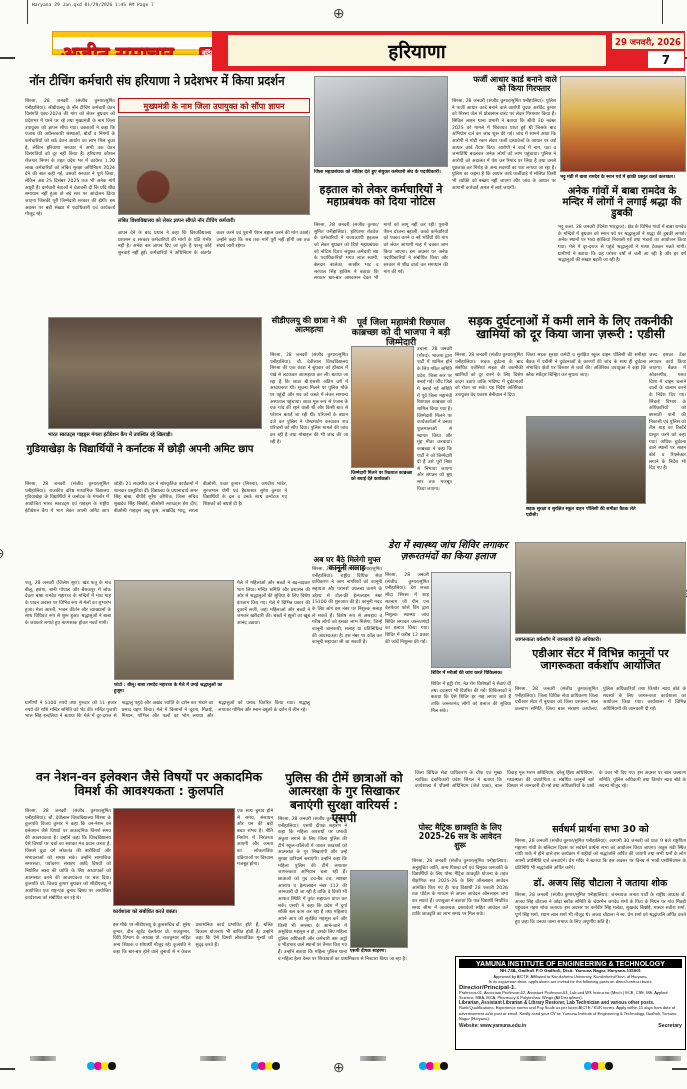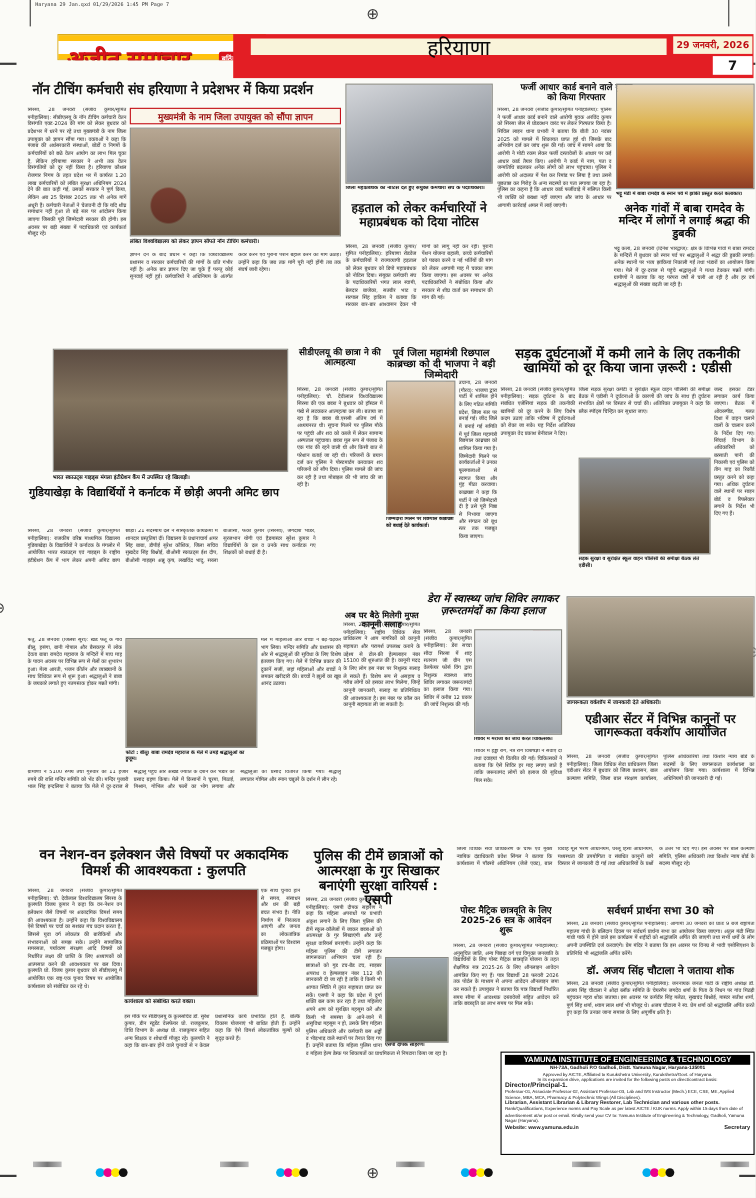--- a/index.html
+++ b/index.html
@@ -46,21 +46,21 @@
   <span class="cross" style="left:333px;top:6px;">⊕</span>
   <span class="cross" style="left:333px;top:1060px;">⊕</span>
   <span class="cross" style="left:678px;top:586px;">⊕</span>
   <span class="cross" style="left:-7px;top:546px;">⊕</span>
 
   <div class="abs" style="left:25px;top:31px;width:190px;height:24px;background:linear-gradient(180deg,#ffc20e 0 22%,#ffffff 22% 78%,#ffc20e 78%);clip-path:polygon(0 0,100% 0,91% 100%,0 100%);border:1px solid #d8a303;margin-left:27px;">
     <div style="position:absolute;left:8px;top:7px;font-size:21px;font-weight:bold;color:#d9121a;letter-spacing:-0.5px;text-shadow:0.6px 0.6px 0 #7e0a0a;">अजीत समाचार</div>
     <div style="position:absolute;right:22px;top:15px;background:#d9121a;color:#fff;font-size:6.5px;font-weight:bold;padding:1px 3px;border-radius:2px;">बठिंडा</div>
   </div>
   <div class="abs" style="left:212px;top:31px;width:473px;height:40px;background:#e31e24;"></div>
-  <div class="abs" style="left:228px;top:35px;width:378px;height:15px;background:#f9f4da;display:flex;align-items:center;justify-content:center;font-size:19px;font-weight:normal;color:#0a0a0a;">हरियाणा</div>
+  <div class="abs" style="left:228px;top:35px;width:378px;height:31px;background:#f9f4da;display:flex;align-items:center;justify-content:center;font-size:19px;font-weight:bold;color:#0a0a0a;">हरियाणा</div>
   <div class="abs" style="left:612px;top:33px;width:72px;height:16px;background:#f9f4da;display:flex;align-items:center;justify-content:center;font-size:8.5px;font-weight:bold;color:#c01016;">29 जनवरी, 2026</div>
   <div class="abs" style="left:648px;top:51px;width:36px;height:17px;background:#ffffff;display:flex;align-items:center;justify-content:center;font-size:12px;font-weight:bold;color:#111;">7</div>
 
   <div class="abs hl" style="left:25px;top:74px;width:287px;font-size:12.5px;white-space:nowrap;transform:scaleX(.92);transform-origin:0 50%;">नॉन टीचिंग कर्मचारी संघ हरियाणा ने प्रदेशभर में किया प्रदर्शन</div>
   <div class="abs bt" style="left:25px;top:98px;width:90px;height:212px;">सिरसा, 28 जनवरी (संजीव कुमार/सुमित पनीहालिया): सीबीएलयू के नॉन टीचिंग कर्मचारी वेतन विसंगति एक्ट-2024 की मांग को लेकर बुधवार को प्रदेशभर में धरने पर रहे तथा मुख्यमंत्री के नाम जिला उपायुक्त को ज्ञापन सौंपा गया। वक्ताओं ने कहा कि पंजाब की अर्धसरकारी संस्थाओं, बोर्डों व निगमों के कर्मचारियों को छठे वेतन आयोग का लाभ मिल चुका है, लेकिन हरियाणा सरकार ने अभी तक वेतन विसंगतियों को दूर नहीं किया है। हरियाणा कौशल रोजगार निगम के तहत प्रदेश भर में कार्यरत 1.20 लाख कर्मचारियों को लंबित सुरक्षा अधिनियम 2024 देने की बात कही गई, उसको सरकार ने पूर्ण किया, लेकिन अब 25 दिसंबर 2025 तक भी अनेक मांगें अधूरी हैं। कर्मचारी नेताओं ने चेतावनी दी कि यदि शीघ्र समाधान नहीं हुआ तो बड़े स्तर पर आंदोलन किया जाएगा जिसकी पूरी जिम्मेदारी सरकार की होगी। इस अवसर पर बड़ी संख्या में पदाधिकारी एवं कार्यकर्ता मौजूद रहे।</div>
   <div class="abs" style="left:118px;top:98px;width:192px;height:15px;border:1.2px solid #c41018;background:#fbf6ea;display:flex;align-items:center;justify-content:center;font-size:8px;font-weight:bold;color:#9b1313;">मुख्यमंत्री के नाम जिला उपायुक्त को सौंपा ज्ञापन</div>
   <div class="abs photo ph-protest" style="left:118px;top:116px;width:192px;height:99px;"></div>
   <div class="abs cap" style="left:118px;top:217px;width:192px;height:11px;">लंबित विश्वविद्यालय को लेकर ज्ञापन सौंपते नॉन टीचिंग कर्मचारी।</div>
   <div class="abs bt c2" style="left:118px;top:230px;width:192px;height:80px;">ज्ञापन देने के बाद प्रधान ने कहा कि विश्वविद्यालय प्रशासन व सरकार कर्मचारियों की मांगों के प्रति गंभीर नहीं है। अनेक बार ज्ञापन दिए जा चुके हैं परन्तु कोई सुनवाई नहीं हुई। कर्मचारियों ने अधिनियम के अंतर्गत कवर करने एवं पुरानी पेंशन बहाल करने की मांग उठाई। उन्होंने कहा कि जब तक मांगें पूरी नहीं होंगी तब तक संघर्ष जारी रहेगा।</div>
 

